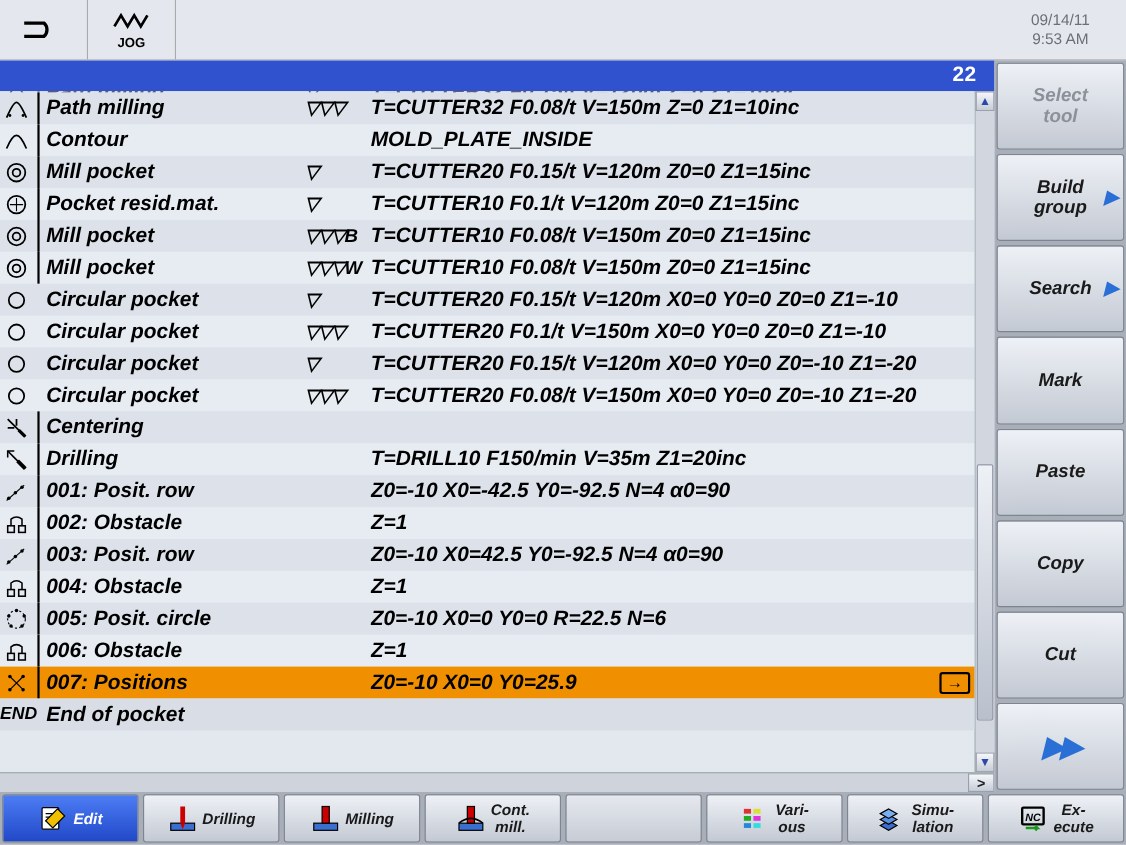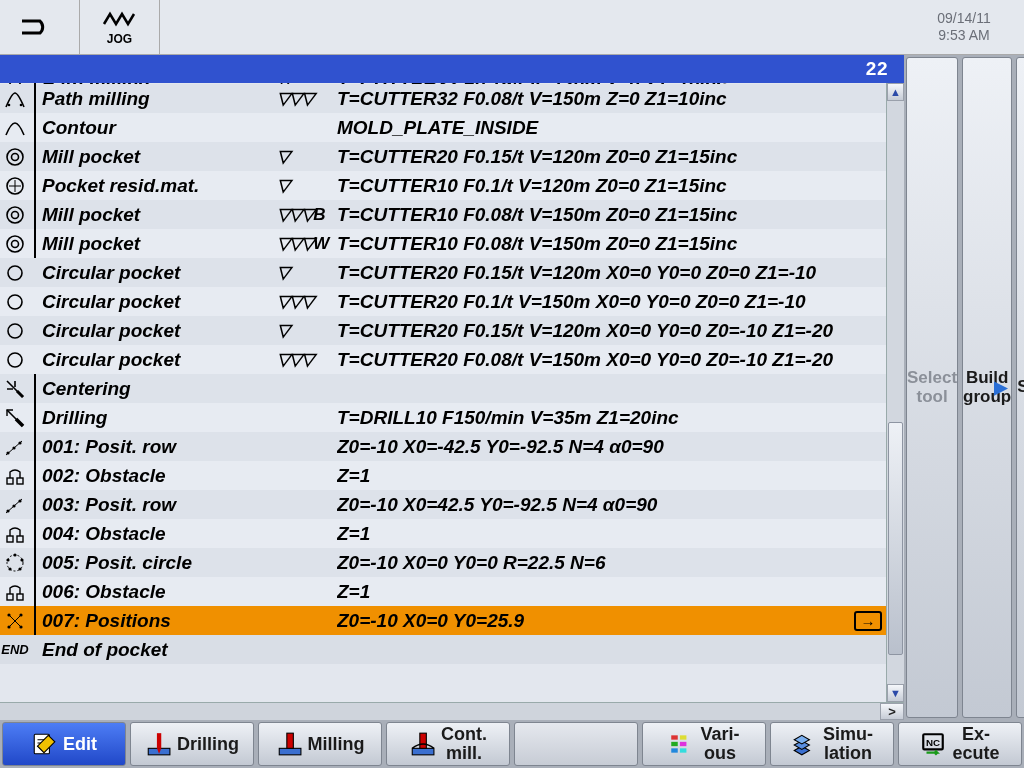--- a/index.html
+++ b/index.html
@@ -29,40 +29,40 @@
   .row.end { background:#d9dee6; }
   .iconcell { width:30px; height:100%; display:flex; align-items:center; justify-content:center; flex:0 0 30px; }
   .iconcell svg { width:24px; height:24px; }
   .bracket { width:12px; flex:0 0 12px; height:100%; position:relative; }
   .bracket::before { content:""; position:absolute; left:4px; top:0; bottom:0; width:2px; background:#000; }
   .bracket.none::before { display:none; }
   .namecell { flex:0 0 235px; white-space:nowrap; overflow:hidden; }
   .modcell { flex:0 0 60px; white-space:nowrap; font-size:17px; letter-spacing:-1px; }
   .paramcell { flex:1; white-space:nowrap; overflow:hidden; text-overflow:clip; }
   .goarrow { width:28px; height:20px; border:2px solid #000; border-radius:3px; display:flex; align-items:center; justify-content:center; margin-left:4px; font-size:15px; }
-  .endlabel { font-size:13px; font-weight:bold; width:30px; text-align:center; flex:0 0 30px; }
+  .endlabel { font-size:16px; font-weight:bold; width:30px; text-align:center; flex:0 0 30px; }
 
   .vscroll { width:18px; background:#cfd4dc; display:flex; flex-direction:column; border-left:1px solid #9aa; }
   .vscroll .arrow { height:18px; background:linear-gradient(#f5f7fb,#c6ccd6); border:1px solid #9aa0ab; display:flex; align-items:center; justify-content:center; font-size:11px; color:#2b4aa8; }
   .vscroll .track { flex:1; background:#d2d7df; position:relative; }
   .vscroll .thumb { position:absolute; left:1px; right:1px; top:55%; height:40%; background:linear-gradient(#eef1f6,#b9c0cc); border:1px solid #8e95a2; border-radius:2px; }
 
   .hscroll { height:18px; background:#cfd4dc; display:flex; justify-content:flex-end; border-top:1px solid #9aa; }
   .hscroll .arrow { width:24px; background:linear-gradient(#f5f7fb,#c6ccd6); border:1px solid #9aa0ab; display:flex; align-items:center; justify-content:center; font-size:13px; font-weight:bold; color:#222; }
 
   
-  .rightkeys { width:120px; display:flex; background:#a9afb9; }
+  .rightkeys { width:120px; display:flex; flex-direction:column; background:#a9afb9;font-style:italic; }
   .rightkeys .skey { flex:1; margin:2px; border:1px solid #7e8590; border-radius:3px; background:linear-gradient(#eef1f6,#c3c9d3); display:flex; align-items:center; justify-content:center; text-align:center; font-size:17px; font-weight:bold; color:#1a1a1a; line-height:1.1; position:relative; }
   .rightkeys .skey.disabled { color:#8b9099; }
   .rightkeys .skey .chev { position:absolute; right:4px; top:50%; transform:translateY(-50%); color:#2a6fd6; font-size:17px; }
   .rightkeys .skey .dbl { color:#2a6fd6; font-size:26px; letter-spacing:-4px; }
 
   
   .bottom { height:48px; display:flex; background:#a9afb9; }
-  .bottom .bkey { flex:1; margin:2px; border:1px solid #7e8590; border-radius:3px; background:linear-gradient(#eef1f6,#c3c9d3); display:flex; align-items:center; justify-content:center; gap:6px; font-size:18px; font-weight:bold; color:#1a1a1a; line-height:1.05; text-align:center; }
+  .bottom .bkey { flex:1; margin:2px; border:1px solid #7e8590; border-radius:3px; background:linear-gradient(#eef1f6,#c3c9d3); display:flex; align-items:center; justify-content:center; gap:6px; font-size:14px; font-weight:bold; color:#1a1a1a; line-height:1.05; text-align:center;font-style:italic; }
   .bottom .bkey.active { background:linear-gradient(#4d7df5,#2148c8); color:#fff; }
   .bottom .bkey svg, .bottom .bkey .bicon { width:26px; height:26px; flex:0 0 26px; }
   .bottom .bkey.empty { background:linear-gradient(#e5e8ee,#c7ccd5); }
   .bicon { display:inline-flex; align-items:center; justify-content:center; }
 
 </style>
 </head>
 <body>
 
 <div class="header">

